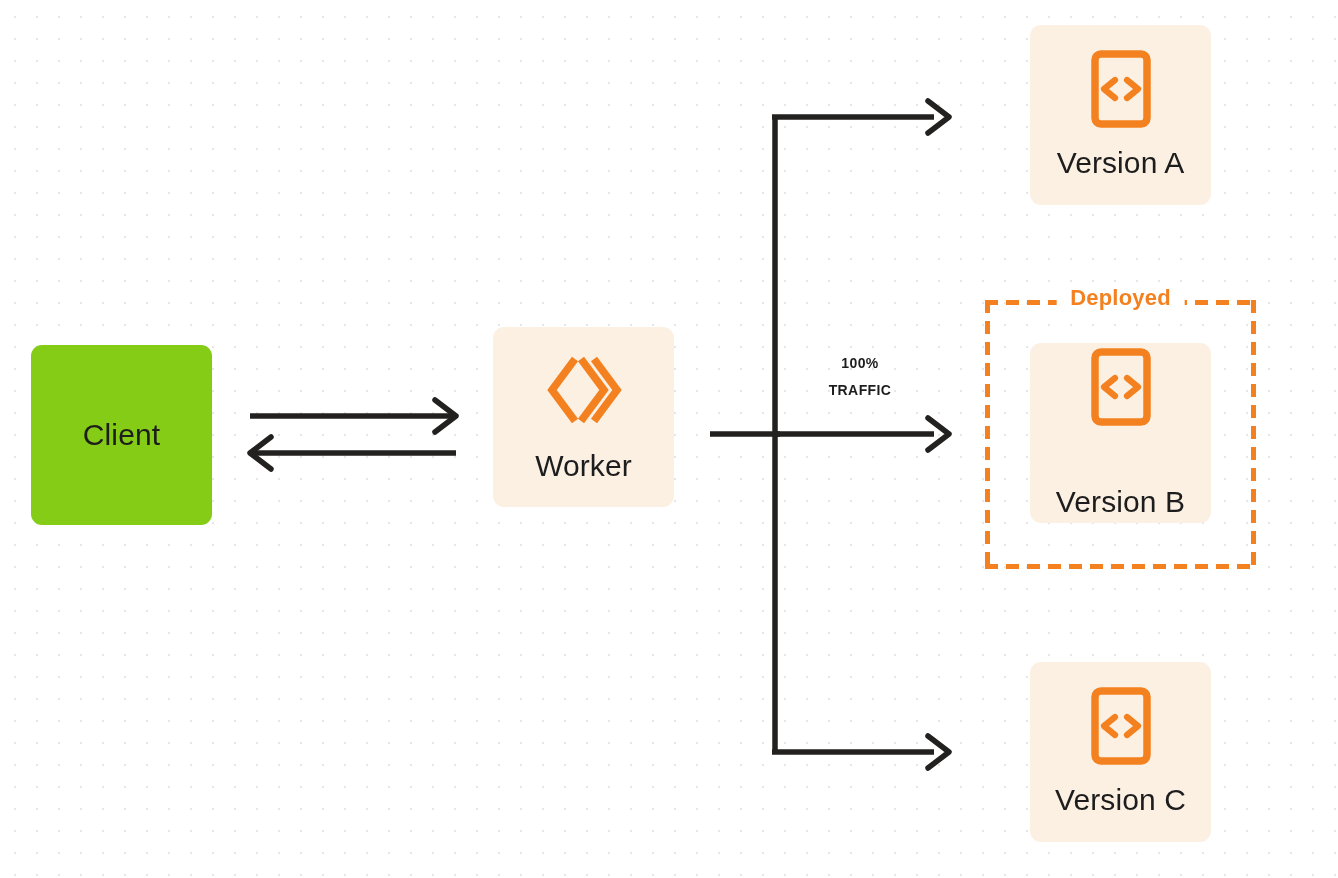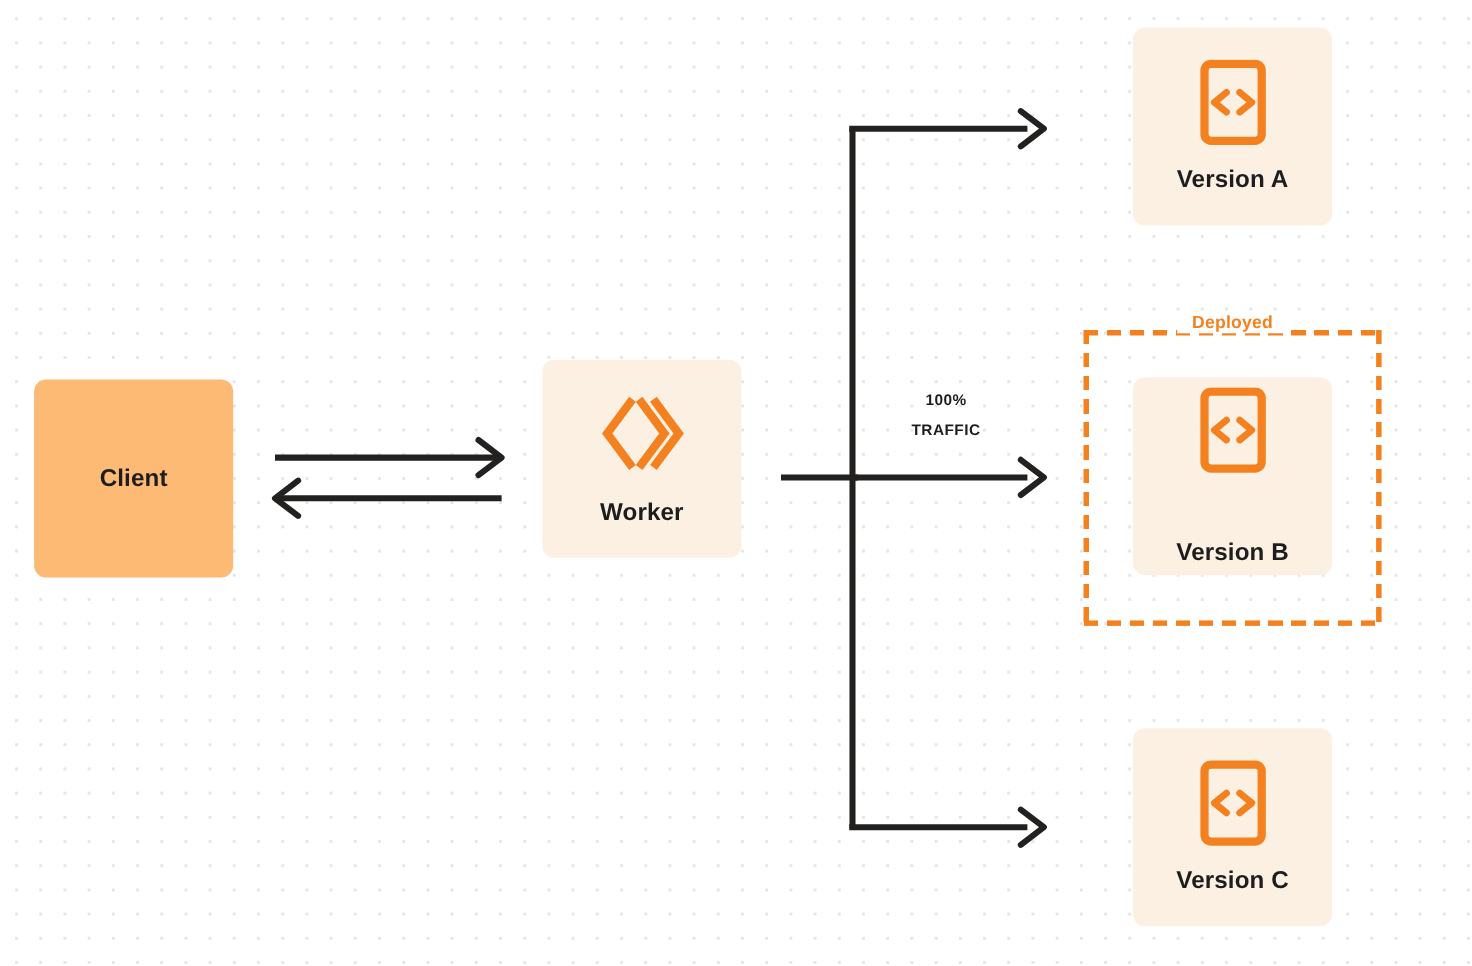--- a/index.html
+++ b/index.html
@@ -29,34 +29,34 @@
   .node {
     position: absolute;
     display: flex;
     flex-direction: column;
     align-items: center;
     justify-content: center;
     border-radius: 11px;
   }
 
   .node-label {
-    font-size: 22px;
-    font-weight: bold;
+    font-size: 30px;
+    font-weight: normal;
     color: #1d1d1d;
     letter-spacing: 0.1px;
     white-space: nowrap;
   }
 
   
   #client-node {
     left: 31px;
     top: 345px;
     width: 181px;
     height: 180px;
-    background: #fdba74;
+    background: #84cc16;
   }
 
   
   #worker-node {
     left: 493px;
     top: 327px;
     width: 181px;
     height: 180px;
     background: #fcf0e3;
   }
@@ -113,21 +113,21 @@
   #dash-right  { right: 0; }
 
   #deployed-label {
     position: absolute;
     top: -15px;
     left: 50%;
     transform: translateX(-50%);
     padding: 0 14px;
     background: #ffffff;
     color: #f48120;
-    font-size: 16px;
+    font-size: 22px;
     font-weight: bold;
     white-space: nowrap;
     letter-spacing: 0.2px;
   }
 
   
   #connectors {
     position: absolute;
     left: 0;
     top: 0;

